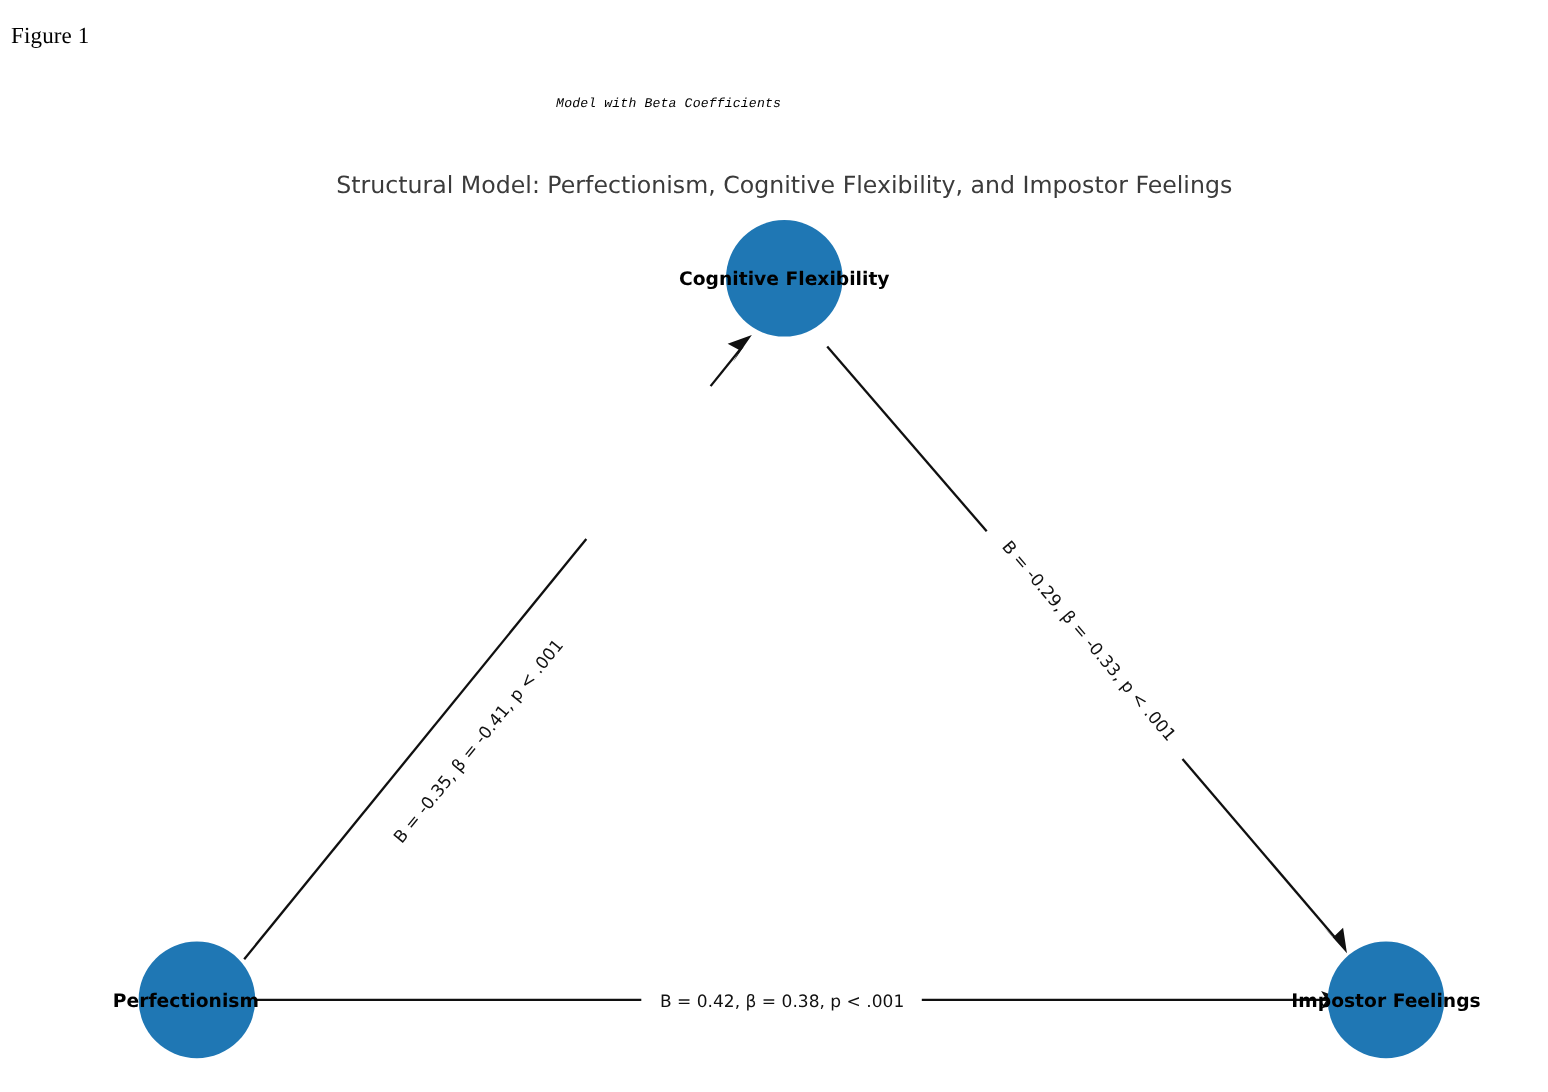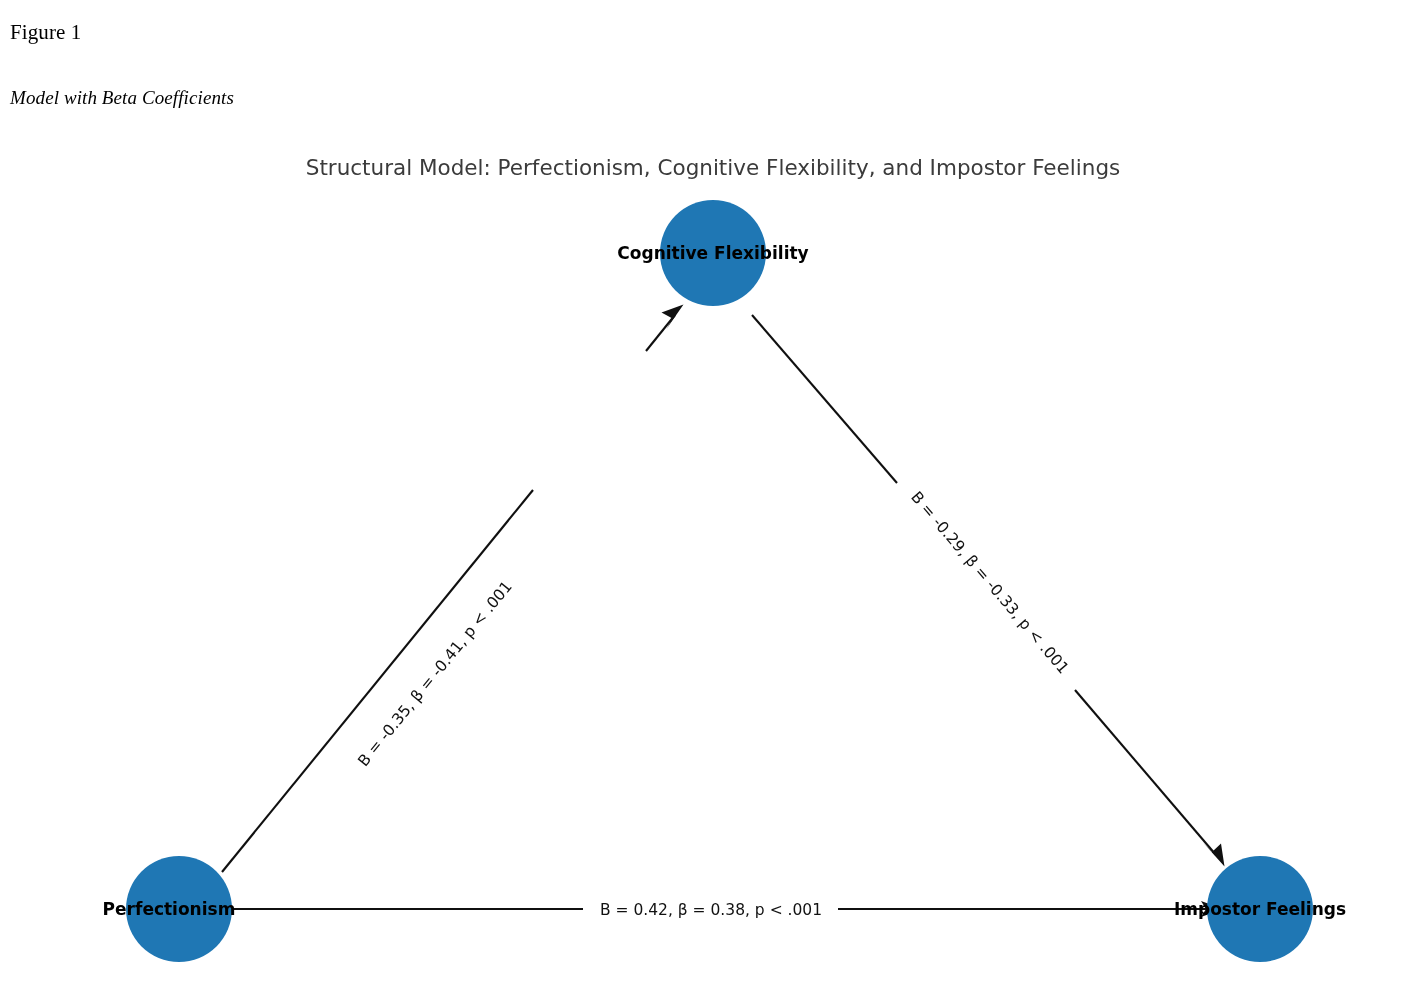--- a/index.html
+++ b/index.html
@@ -27,28 +27,29 @@
   .fig-number {
     font-family: "Liberation Serif", serif;
     font-size: 21px;
     font-weight: normal;
     color: #000000;
     line-height: 1.2;
     margin: 0;
     letter-spacing: 0.1px;
   }
   .fig-caption {
-    font-family: Liberation Serif, serif;
-    font-size: 19px;
+    font-family: Liberation Mono, monospace;
+    font-size: 12px;
     font-style: italic;
     color: #000000;
     line-height: 1.2;
     margin: 0;
     padding-top: 42px;
     letter-spacing: 0.1px;
+    text-align: right;
   }
 
   
   .plot-area {
     position: absolute;
     left: 0;
     top: 128px;
     width: 1407px;
     height: 865px;
   }

